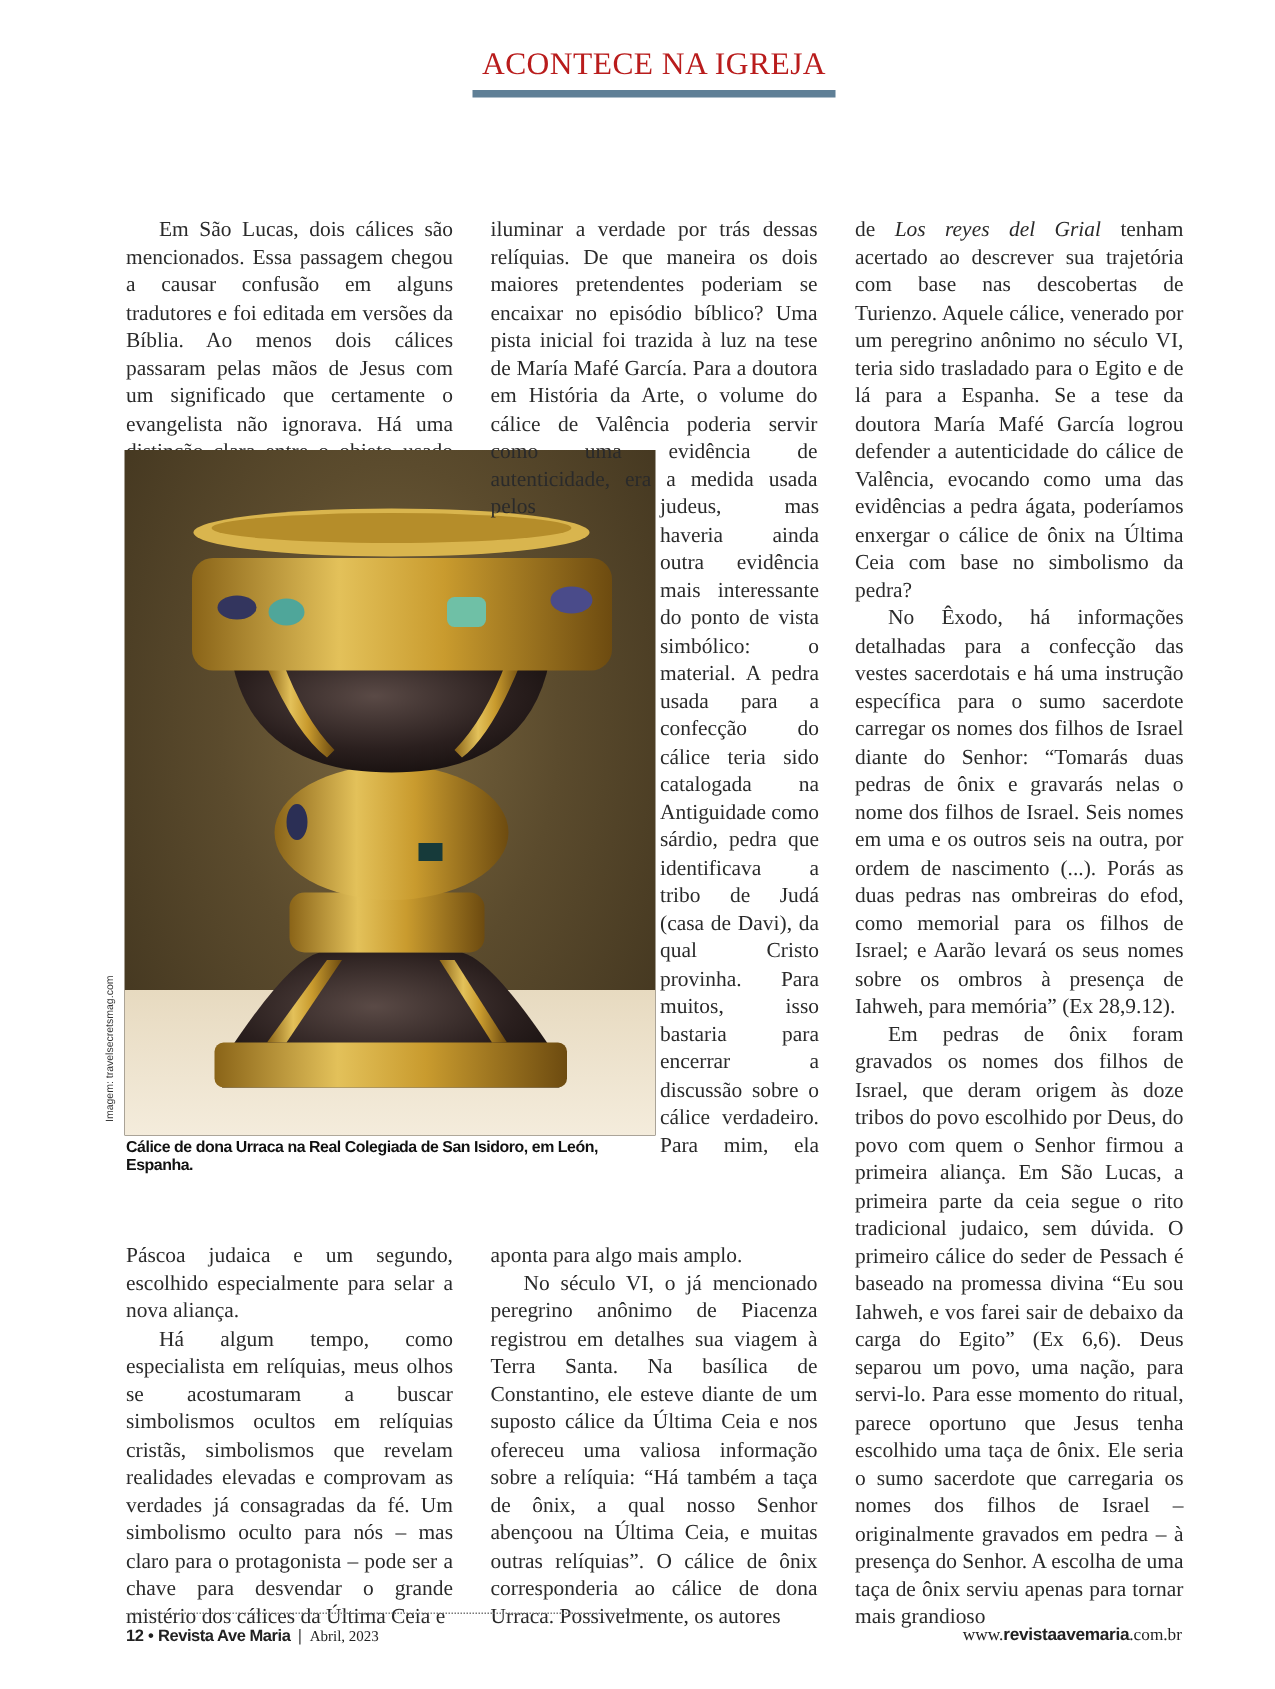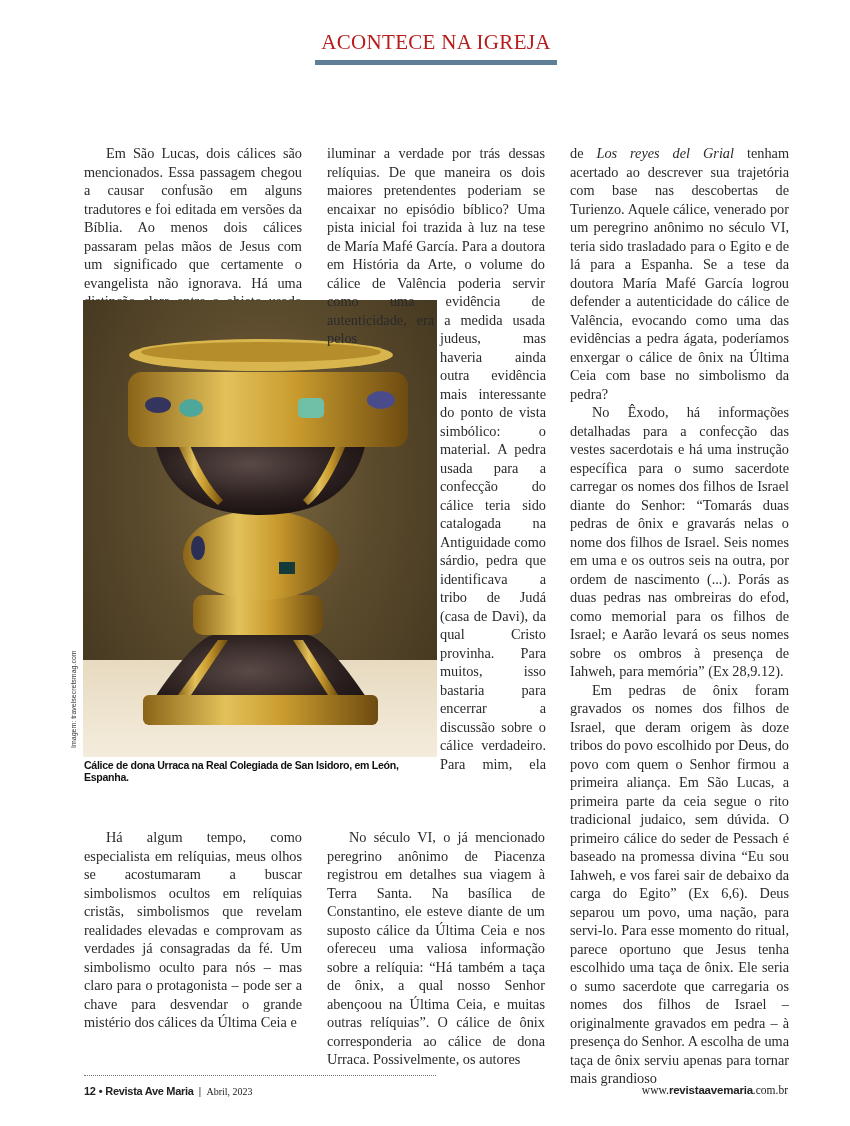--- a/index.html
+++ b/index.html
@@ -86,30 +86,32 @@
     <ellipse cx="75" cy="105" rx="13" ry="8" fill="#33355e"></ellipse>
     <ellipse cx="108" cy="108" rx="12" ry="9" fill="#4fa69a"></ellipse>
     <rect x="215" y="98" width="26" height="20" rx="5" fill="#6fc0a6"></rect>
     <ellipse cx="298" cy="100" rx="14" ry="9" fill="#4a4b8a"></ellipse>
   </svg>
 </div>
 <div class="photo-credit">Imagem: travelsecretsmag.com</div>
 <div class="caption">Cálice de dona Urraca na Real Colegiada de San Isidoro, em León, Espanha.</div>
 
 <div id="col1-bot" class="col">
+  <p class="noindent">Páscoa judaica e um segundo, escolhido especialmente para selar a nova aliança.</p>
   <p>Há algum tempo, como especialista em relíquias, meus olhos se acostumaram a buscar simbolismos ocultos em relíquias cristãs, simbolismos que revelam realidades elevadas e comprovam as verdades já consagradas da fé. Um simbolismo oculto para nós – mas claro para o protagonista – pode ser a chave para desvendar o grande mistério dos cálices da Última Ceia e</p>
 </div>
 
 <div id="col2-top" class="col">
   <p class="noindent">iluminar a verdade por trás dessas relíquias. De que maneira os dois maiores pretendentes poderiam se encaixar no episódio bíblico? Uma pista inicial foi trazida à luz na tese de María Mafé García. Para a doutora em História da Arte, o volume do cálice de Valência poderia servir como uma evidência de autenticidade, era a medida usada pelos</p>
 </div>
 <div id="col2-wrap" class="col">
   <p class="noindent">judeus, mas haveria ainda outra evidência mais interessante do ponto de vista simbólico: o material. A pedra usada para a confecção do cálice teria sido catalogada na Antiguidade como sárdio, pedra que identificava a tribo de Judá (casa de Davi), da qual Cristo provinha. Para muitos, isso bastaria para encerrar a discussão sobre o cálice verdadeiro. Para mim, ela</p>
 </div>
 <div id="col2-bot" class="col">
+  <p class="noindent">aponta para algo mais amplo.</p>
   <p>No século VI, o já mencionado peregrino anônimo de Piacenza registrou em detalhes sua viagem à Terra Santa. Na basílica de Constantino, ele esteve diante de um suposto cálice da Última Ceia e nos ofereceu uma valiosa informação sobre a relíquia: “Há também a taça de ônix, a qual nosso Senhor abençoou na Última Ceia, e muitas outras relíquias”. O cálice de ônix corresponderia ao cálice de dona Urraca. Possivelmente, os autores</p>
 </div>
 
 <div id="col3" class="col">
   <p class="noindent"><span>de </span><i>Los reyes del Grial</i><span> tenham acertado ao descrever sua trajetória com base nas descobertas de Turienzo. Aquele cálice, venerado por um peregrino anônimo no século VI, teria sido trasladado para o Egito e de lá para a Espanha. Se a tese da doutora María Mafé García logrou defender a autenticidade do cálice de Valência, evocando como uma das evidências a pedra ágata, poderíamos enxergar o cálice de ônix na Última Ceia com base no simbolismo da pedra?</span></p>
   <p>No Êxodo, há informações detalhadas para a confecção das vestes sacerdotais e há uma instrução específica para o sumo sacerdote carregar os nomes dos filhos de Israel diante do Senhor: “Tomarás duas pedras de ônix e gravarás nelas o nome dos filhos de Israel. Seis nomes em uma e os outros seis na outra, por ordem de nascimento (...). Porás as duas pedras nas ombreiras do efod, como memorial para os filhos de Israel; e Aarão levará os seus nomes sobre os ombros à presença de Iahweh, para memória” (Ex 28,9.12).</p>
   <p>Em pedras de ônix foram gravados os nomes dos filhos de Israel, que deram origem às doze tribos do povo escolhido por Deus, do povo com quem o Senhor firmou a primeira aliança. Em São Lucas, a primeira parte da ceia segue o rito tradicional judaico, sem dúvida. O primeiro cálice do seder de Pessach é baseado na promessa divina “Eu sou Iahweh, e vos farei sair de debaixo da carga do Egito” (Ex 6,6). Deus separou um povo, uma nação, para servi-lo. Para esse momento do ritual, parece oportuno que Jesus tenha escolhido uma taça de ônix. Ele seria o sumo sacerdote que carregaria os nomes dos filhos de Israel – originalmente gravados em pedra – à presença do Senhor. A escolha de uma taça de ônix serviu apenas para tornar mais grandioso</p>
 </div>
 
 <div class="footer-rule"></div>

